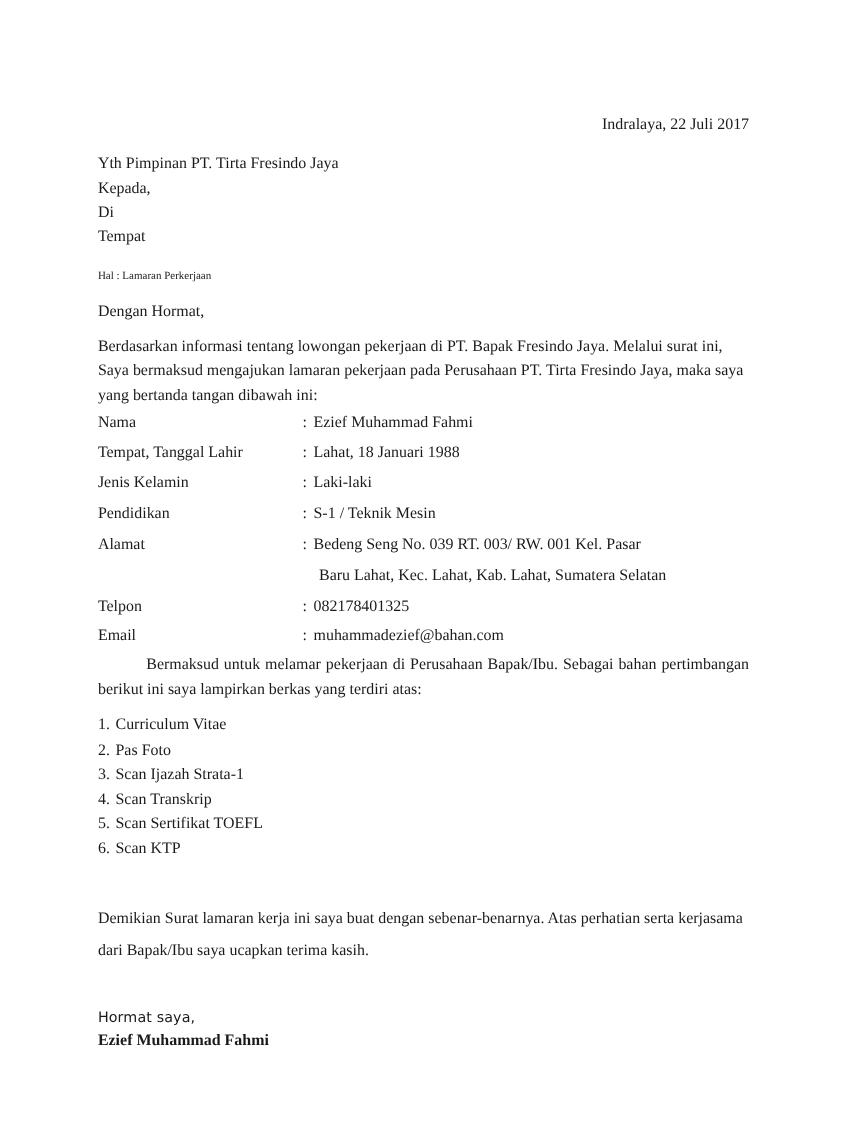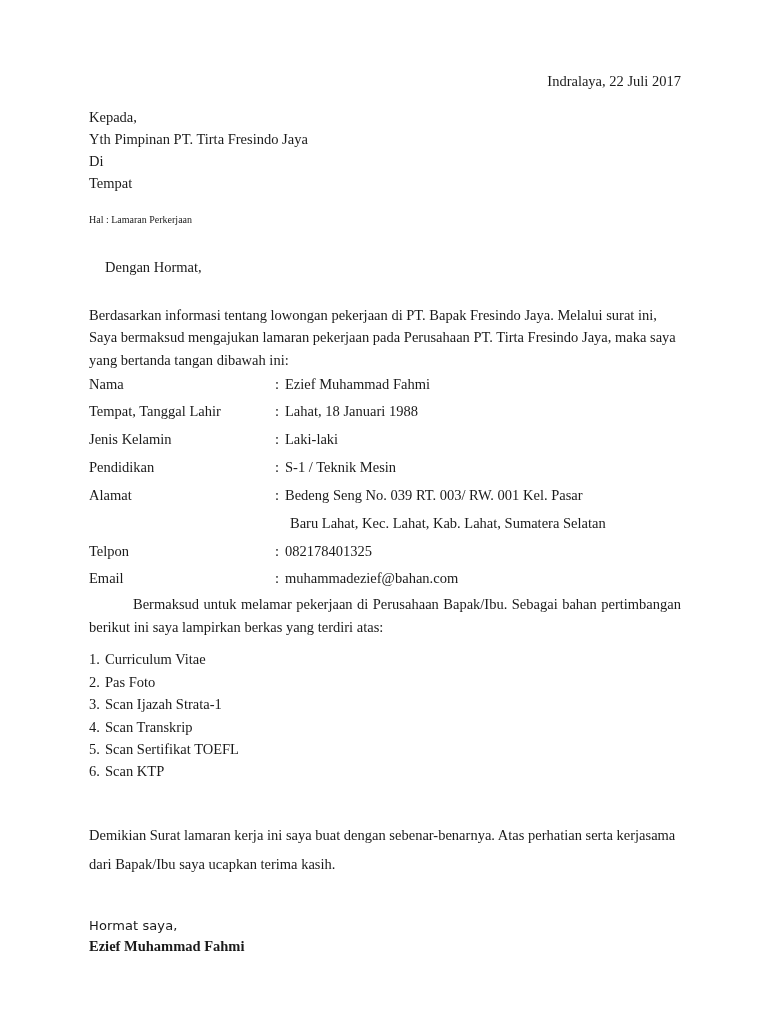--- a/index.html
+++ b/index.html
@@ -20,21 +20,21 @@
     width: 768px;
     height: 1024px;
     background: #ffffff;
     box-sizing: border-box;
     padding: 0;
     overflow: hidden;
   }
   .content {
     position: absolute;
     left: 89px;
-    top: 72px;
+    top: 104px;
     width: 592px;
   }
   .date-line {
     text-align: right;
     font-size: 14.5px;
     line-height: 1.35;
     margin: 0 0 14px 0;
   }
   .addr-block {
     font-size: 14.5px;
@@ -45,21 +45,21 @@
   .spacer-sm { height: 14px; }
   .spacer-xs { height: 10px; }
   .subject {
     font-size: 10px;
     line-height: 1.5;
     margin: 0;
   }
   .salutation {
     font-size: 14.5px;
     line-height: 1.5;
-    margin: 16px;
+    margin: 0;
   }
   .para {
     font-size: 14.5px;
     line-height: 1.52;
     margin: 0;
     text-align: left;
   }
   .para-justify {
     font-size: 14.5px;
     line-height: 1.55;
@@ -120,22 +120,22 @@
 </style>
 </head>
 <body>
 
 <div class="page">
   <div class="content">
 
     <div class="date-line">Indralaya, 22 Juli 2017</div>
 
     <div class="addr-block">
+      <span class="ln">Yth Pimpinan PT. Tirta Fresindo Jaya</span>
       <span class="ln">Kepada,</span>
-      <span class="ln">Yth Pimpinan PT. Tirta Fresindo Jaya</span>
       <span class="ln">Di</span>
       <span class="ln">Tempat</span>
     </div>
 
     <div class="spacer-sm"></div>
 
     <div class="subject">Hal : Lamaran Perkerjaan</div>
 
     <div class="spacer-sm"></div>
 

